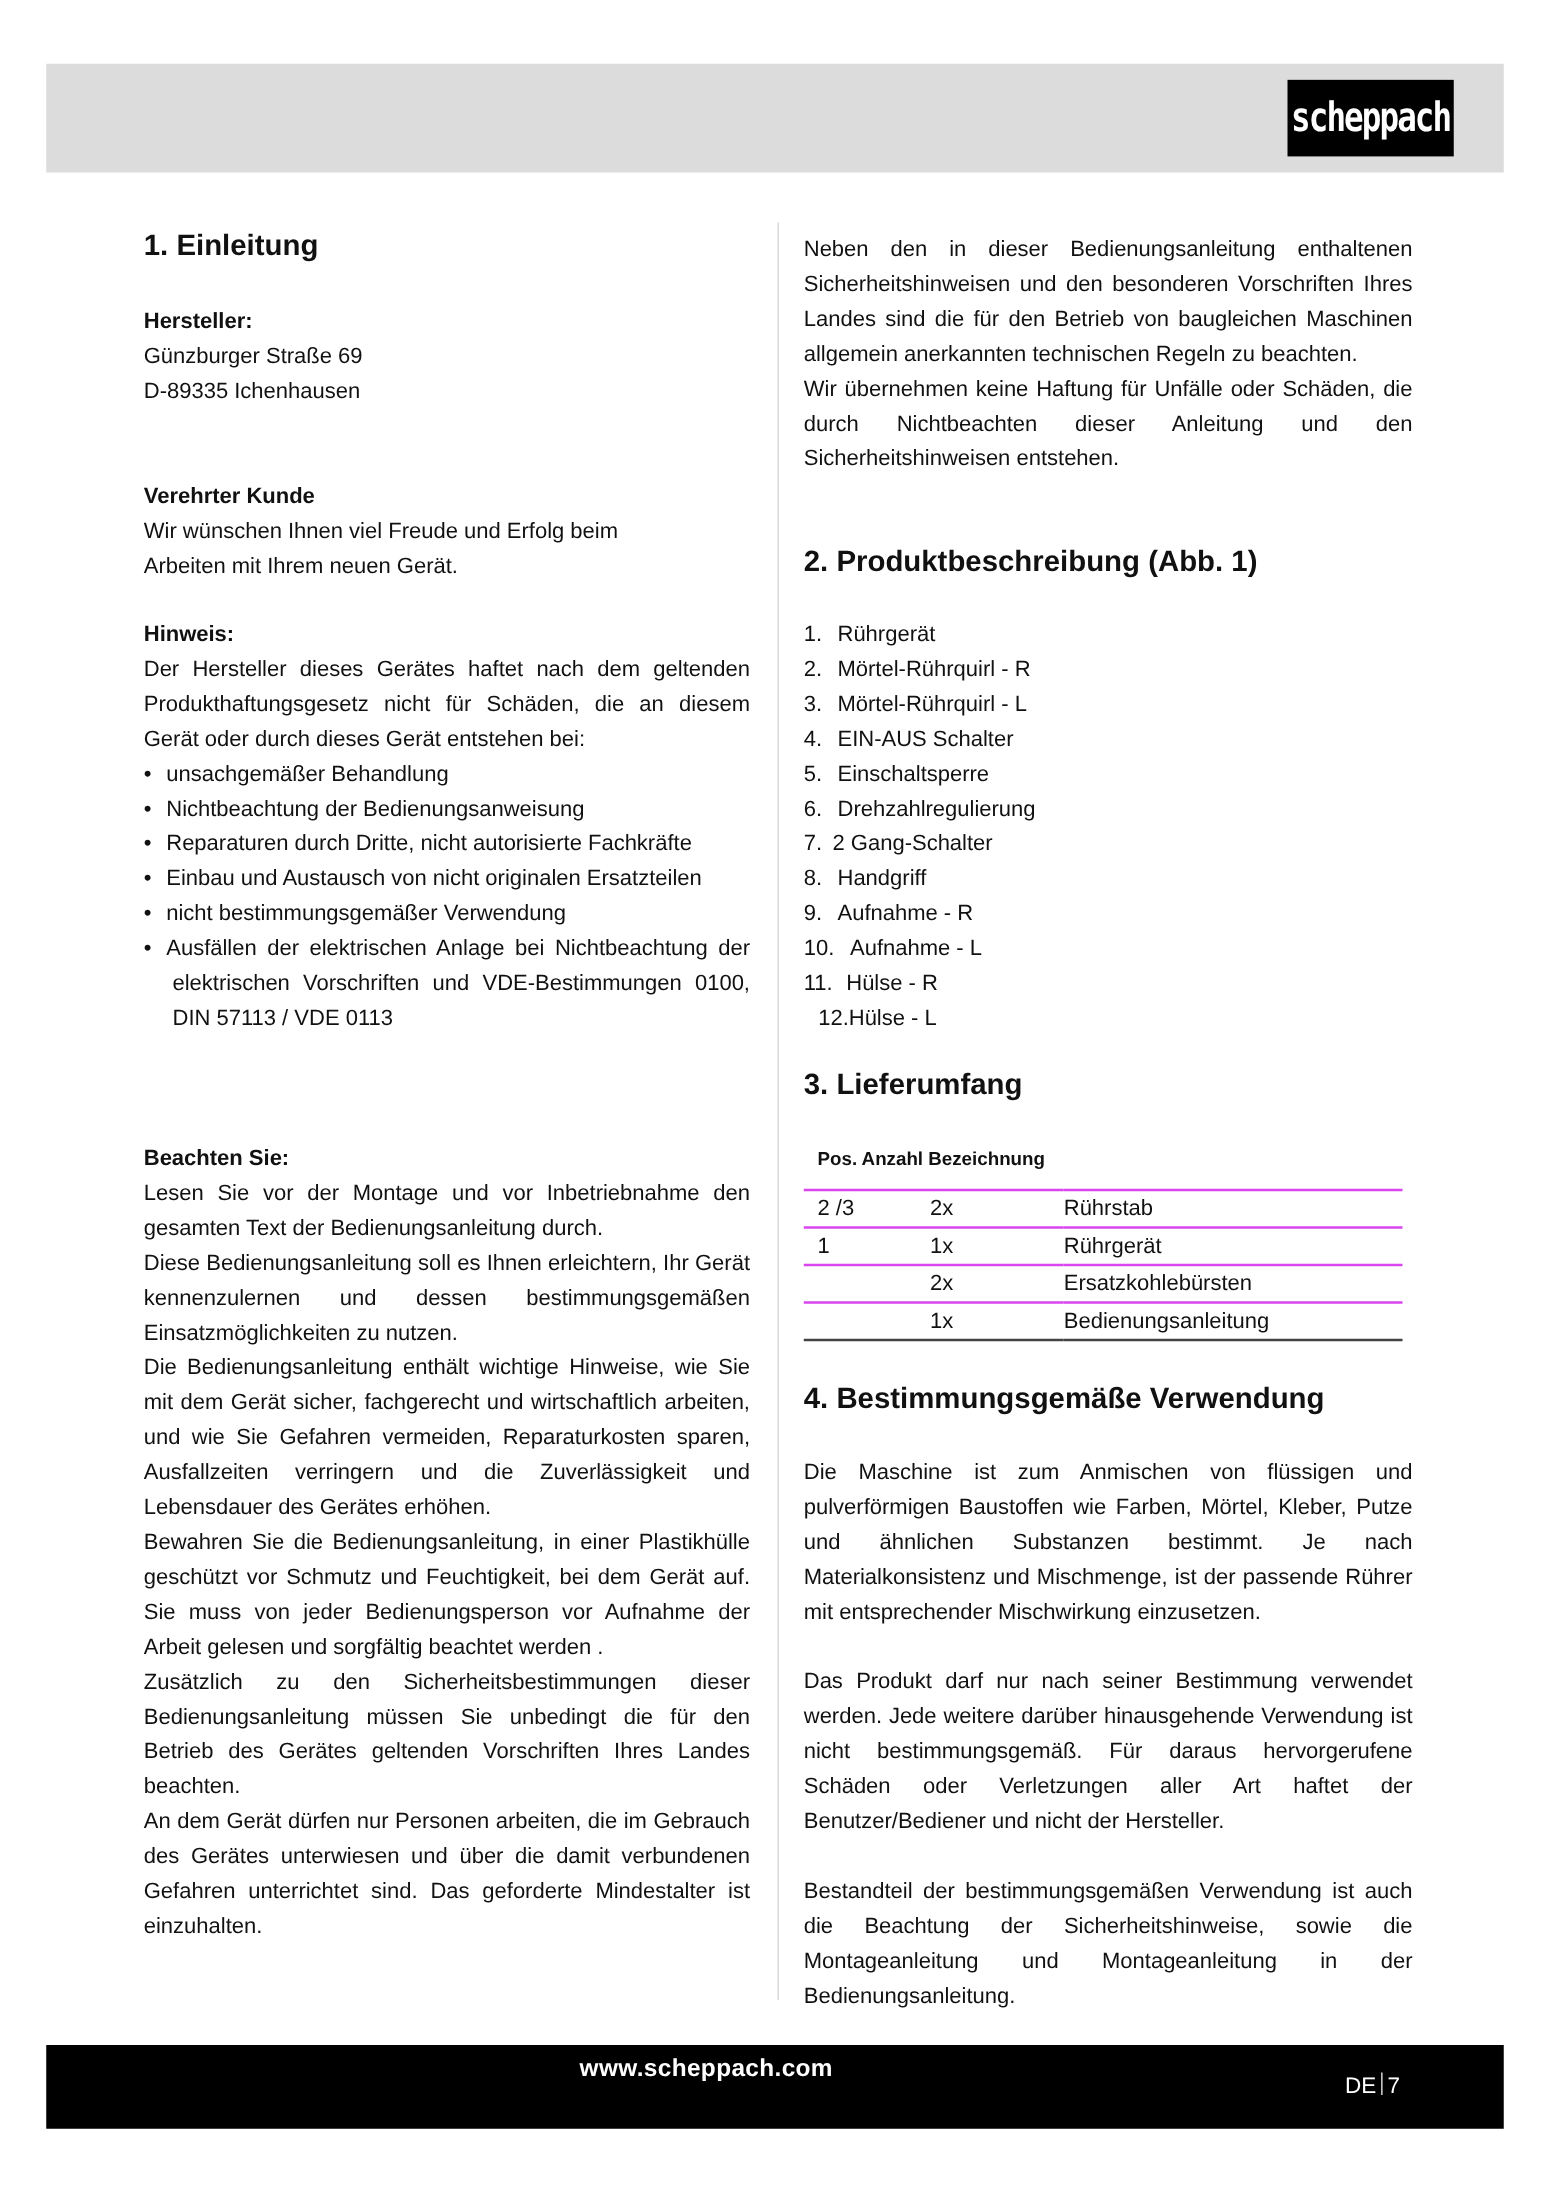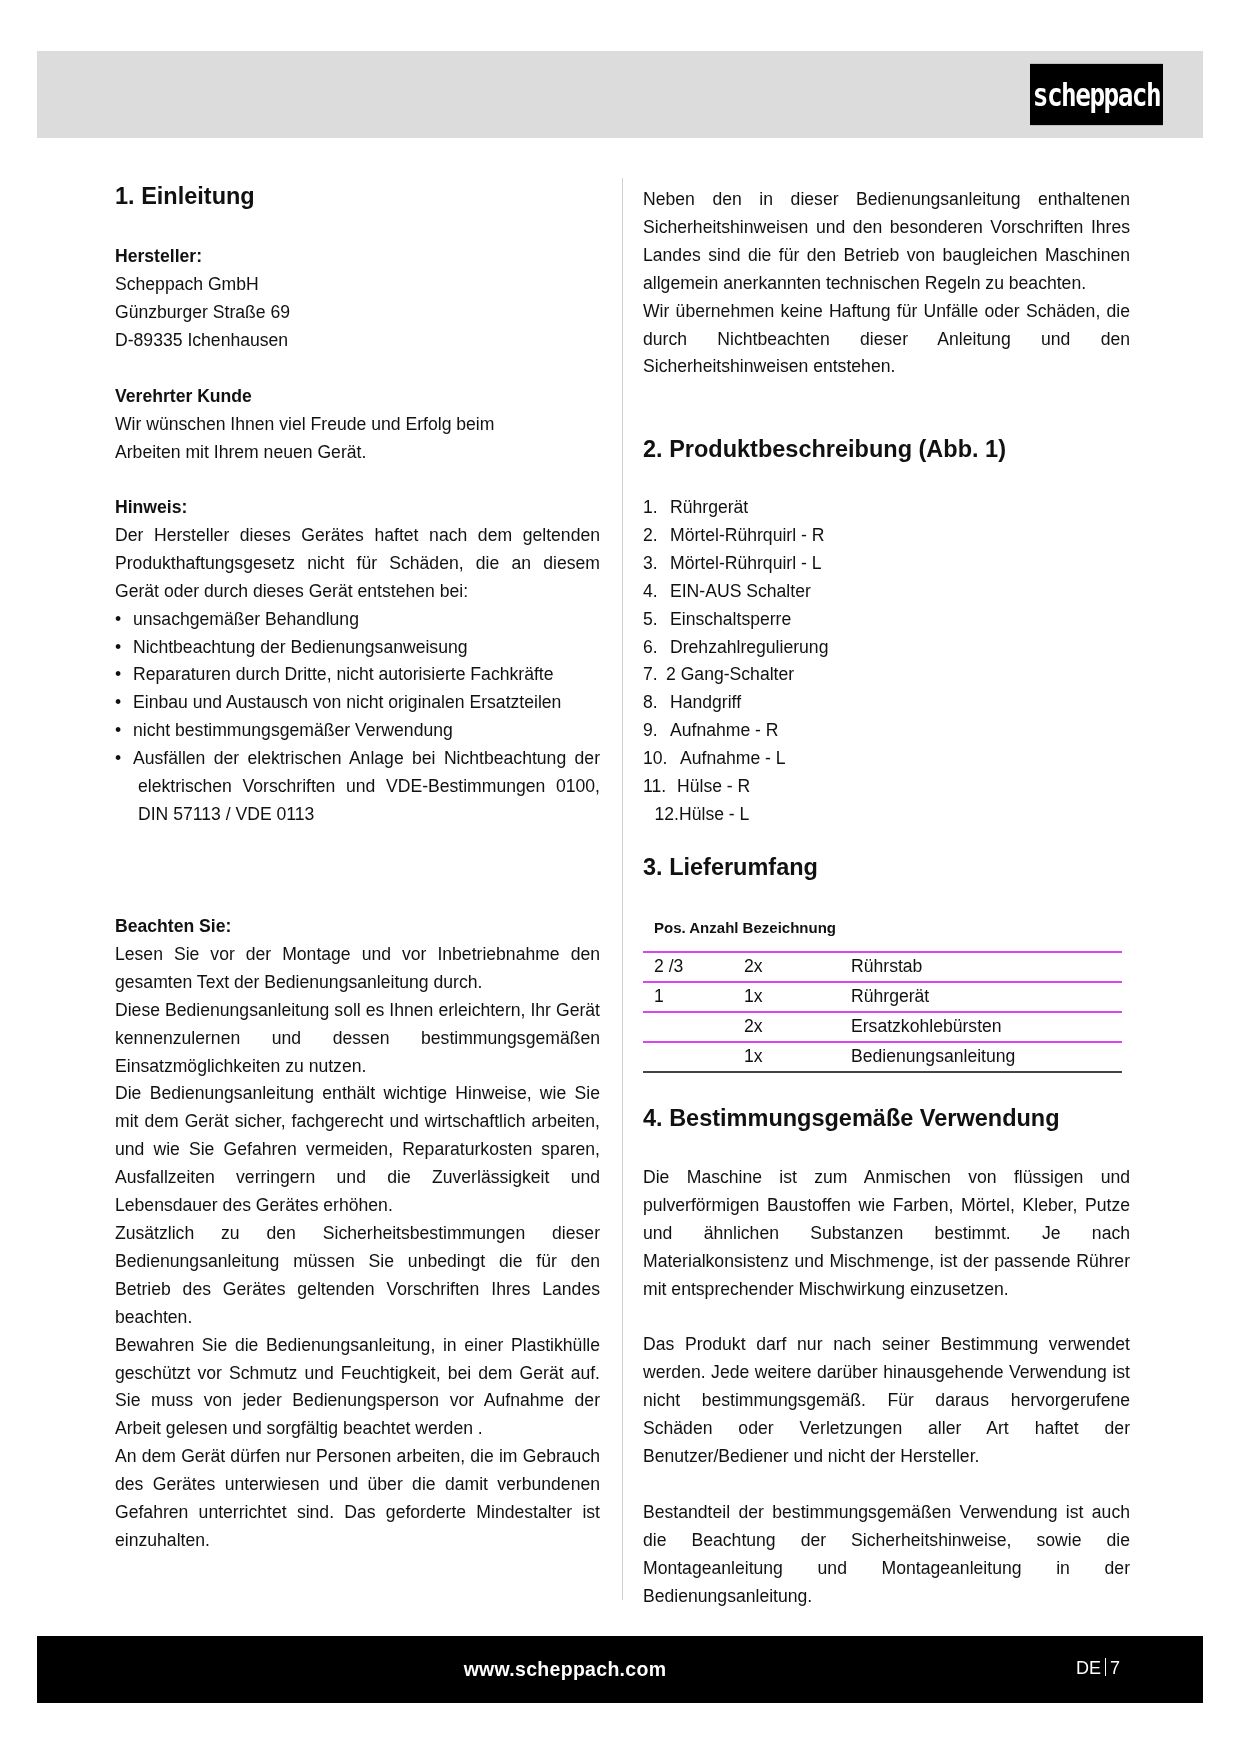--- a/index.html
+++ b/index.html
@@ -22,40 +22,39 @@
   ol.parts { list-style:none; margin:0; padding:0; }
   ol.parts li { display:flex; }
   ol.parts li .num { display:inline-block; min-width:27px; }
   .tbl-head { position:absolute; left:11px; font-weight:bold; font-size:15px; }
   table.deliv { position:absolute; left:0; width:479px; border-collapse:collapse; font-size:17.6px; }
   table.deliv td { border-top:2px solid #d946ef; height:28px; padding:0; vertical-align:middle; }
   table.deliv tr:last-child td { border-bottom:2px solid #444; }
   table.deliv td.c1 { width:90px; padding-left:11px; }
   table.deliv td.c2 { width:107px; }
   .footer-bar { position:absolute; left:37px; top:1636px; width:1166px; height:67px; background:#000; color:#fff; }
-  .footer-url { position:absolute; left:0; width:1056px; top:22px; text-align:center; font-weight:bold; font-size:19.5px; letter-spacing:0.3px; }
+  .footer-url { position:absolute; left:0; width:1056px; top:8px; text-align:center; font-weight:bold; font-size:19.5px; letter-spacing:0.3px; }
   .footer-page { position:absolute; left:1039px; top:22px; font-size:18px; }
   .footer-page .sep { display:inline-block; width:1px; height:18px; background:#fff; margin:0 4px; vertical-align:-2px; }
 </style>
 </head>
 <body>
 
 <div class="header-bar"></div>
 <div class="logo">
     <span>scheppach</span>
   </div>
 
 <div class="divider"></div>
 
 <div class="col col-left">
   <div class="blk h1" style="top:181px;">1.  Einleitung</div>
 
   <div class="blk" style="top:243px;">
     <div class="h3">Hersteller:</div>
-    <div>Scheppach GmbH</div>
     <div>Günzburger Straße 69</div>
     <div>D-89335 Ichenhausen</div>
   </div>
 
   <div class="blk" style="top:383px;">
     <div class="h3">Verehrter Kunde</div>
     <p class="p" style="width:440px;">Wir wünschen Ihnen viel Freude und Erfolg beim Arbeiten mit Ihrem neuen Gerät.</p>
   </div>
 
   <div class="blk" style="top:494px;">
@@ -87,22 +86,22 @@
           <span class="txt">Ausfällen der elektrischen Anlage bei Nichtbeachtung der elektrischen Vorschriften und VDE-Bestimmungen 0100, DIN 57113 / VDE 0113</span>
         </li>
     </ul>
   </div>
 
   <div class="blk" style="top:913px;">
     <div class="h3">Beachten Sie:</div>
     <p class="p just">Lesen Sie vor der Montage und vor Inbetriebnahme den gesamten Text der Bedienungsanleitung durch.</p>
     <p class="p just">Diese Bedienungsanleitung soll es Ihnen erleichtern, Ihr Gerät kennenzulernen und dessen bestimmungsgemäßen Einsatzmöglichkeiten zu nutzen.</p>
     <p class="p just">Die Bedienungsanleitung enthält wichtige Hinweise, wie Sie mit dem Gerät sicher, fachgerecht und wirtschaftlich arbeiten, und wie Sie Gefahren vermeiden, Reparaturkosten sparen, Ausfallzeiten verringern und die Zuverlässigkeit und Lebensdauer des Gerätes erhöhen.</p>
+    <p class="p just">Bewahren Sie die Bedienungsanleitung, in einer Plastikhülle geschützt vor Schmutz und Feuchtigkeit, bei dem Gerät auf. Sie muss von jeder Bedienungsperson vor Aufnahme der Arbeit gelesen und sorgfältig beachtet werden .</p>
     <p class="p just">Zusätzlich zu den Sicherheitsbestimmungen dieser Bedienungsanleitung müssen Sie unbedingt die für den Betrieb des Gerätes geltenden Vorschriften Ihres Landes beachten.</p>
-    <p class="p just">Bewahren Sie die Bedienungsanleitung, in einer Plastikhülle geschützt vor Schmutz und Feuchtigkeit, bei dem Gerät auf. Sie muss von jeder Bedienungsperson vor Aufnahme der Arbeit gelesen und sorgfältig beachtet werden .</p>
     <p class="p just">An dem Gerät dürfen nur Personen arbeiten, die im Gebrauch des Gerätes unterwiesen und über die damit verbundenen Gefahren unterrichtet sind. Das geforderte Mindestalter ist einzuhalten.</p>
   </div>
 </div>
 
 <div class="col col-right">
   <div class="blk" style="top:186px;">
     <p class="p just">Neben den in dieser Bedienungsanleitung enthaltenen Sicherheitshinweisen und den besonderen Vorschriften Ihres Landes sind die für den Betrieb von baugleichen Maschinen allgemein anerkannten technischen Regeln zu beachten.</p>
     <p class="p just">Wir übernehmen keine Haftung für Unfälle oder Schäden, die durch Nichtbeachten dieser Anleitung und den Sicherheitshinweisen entstehen.</p>
   </div>
 

